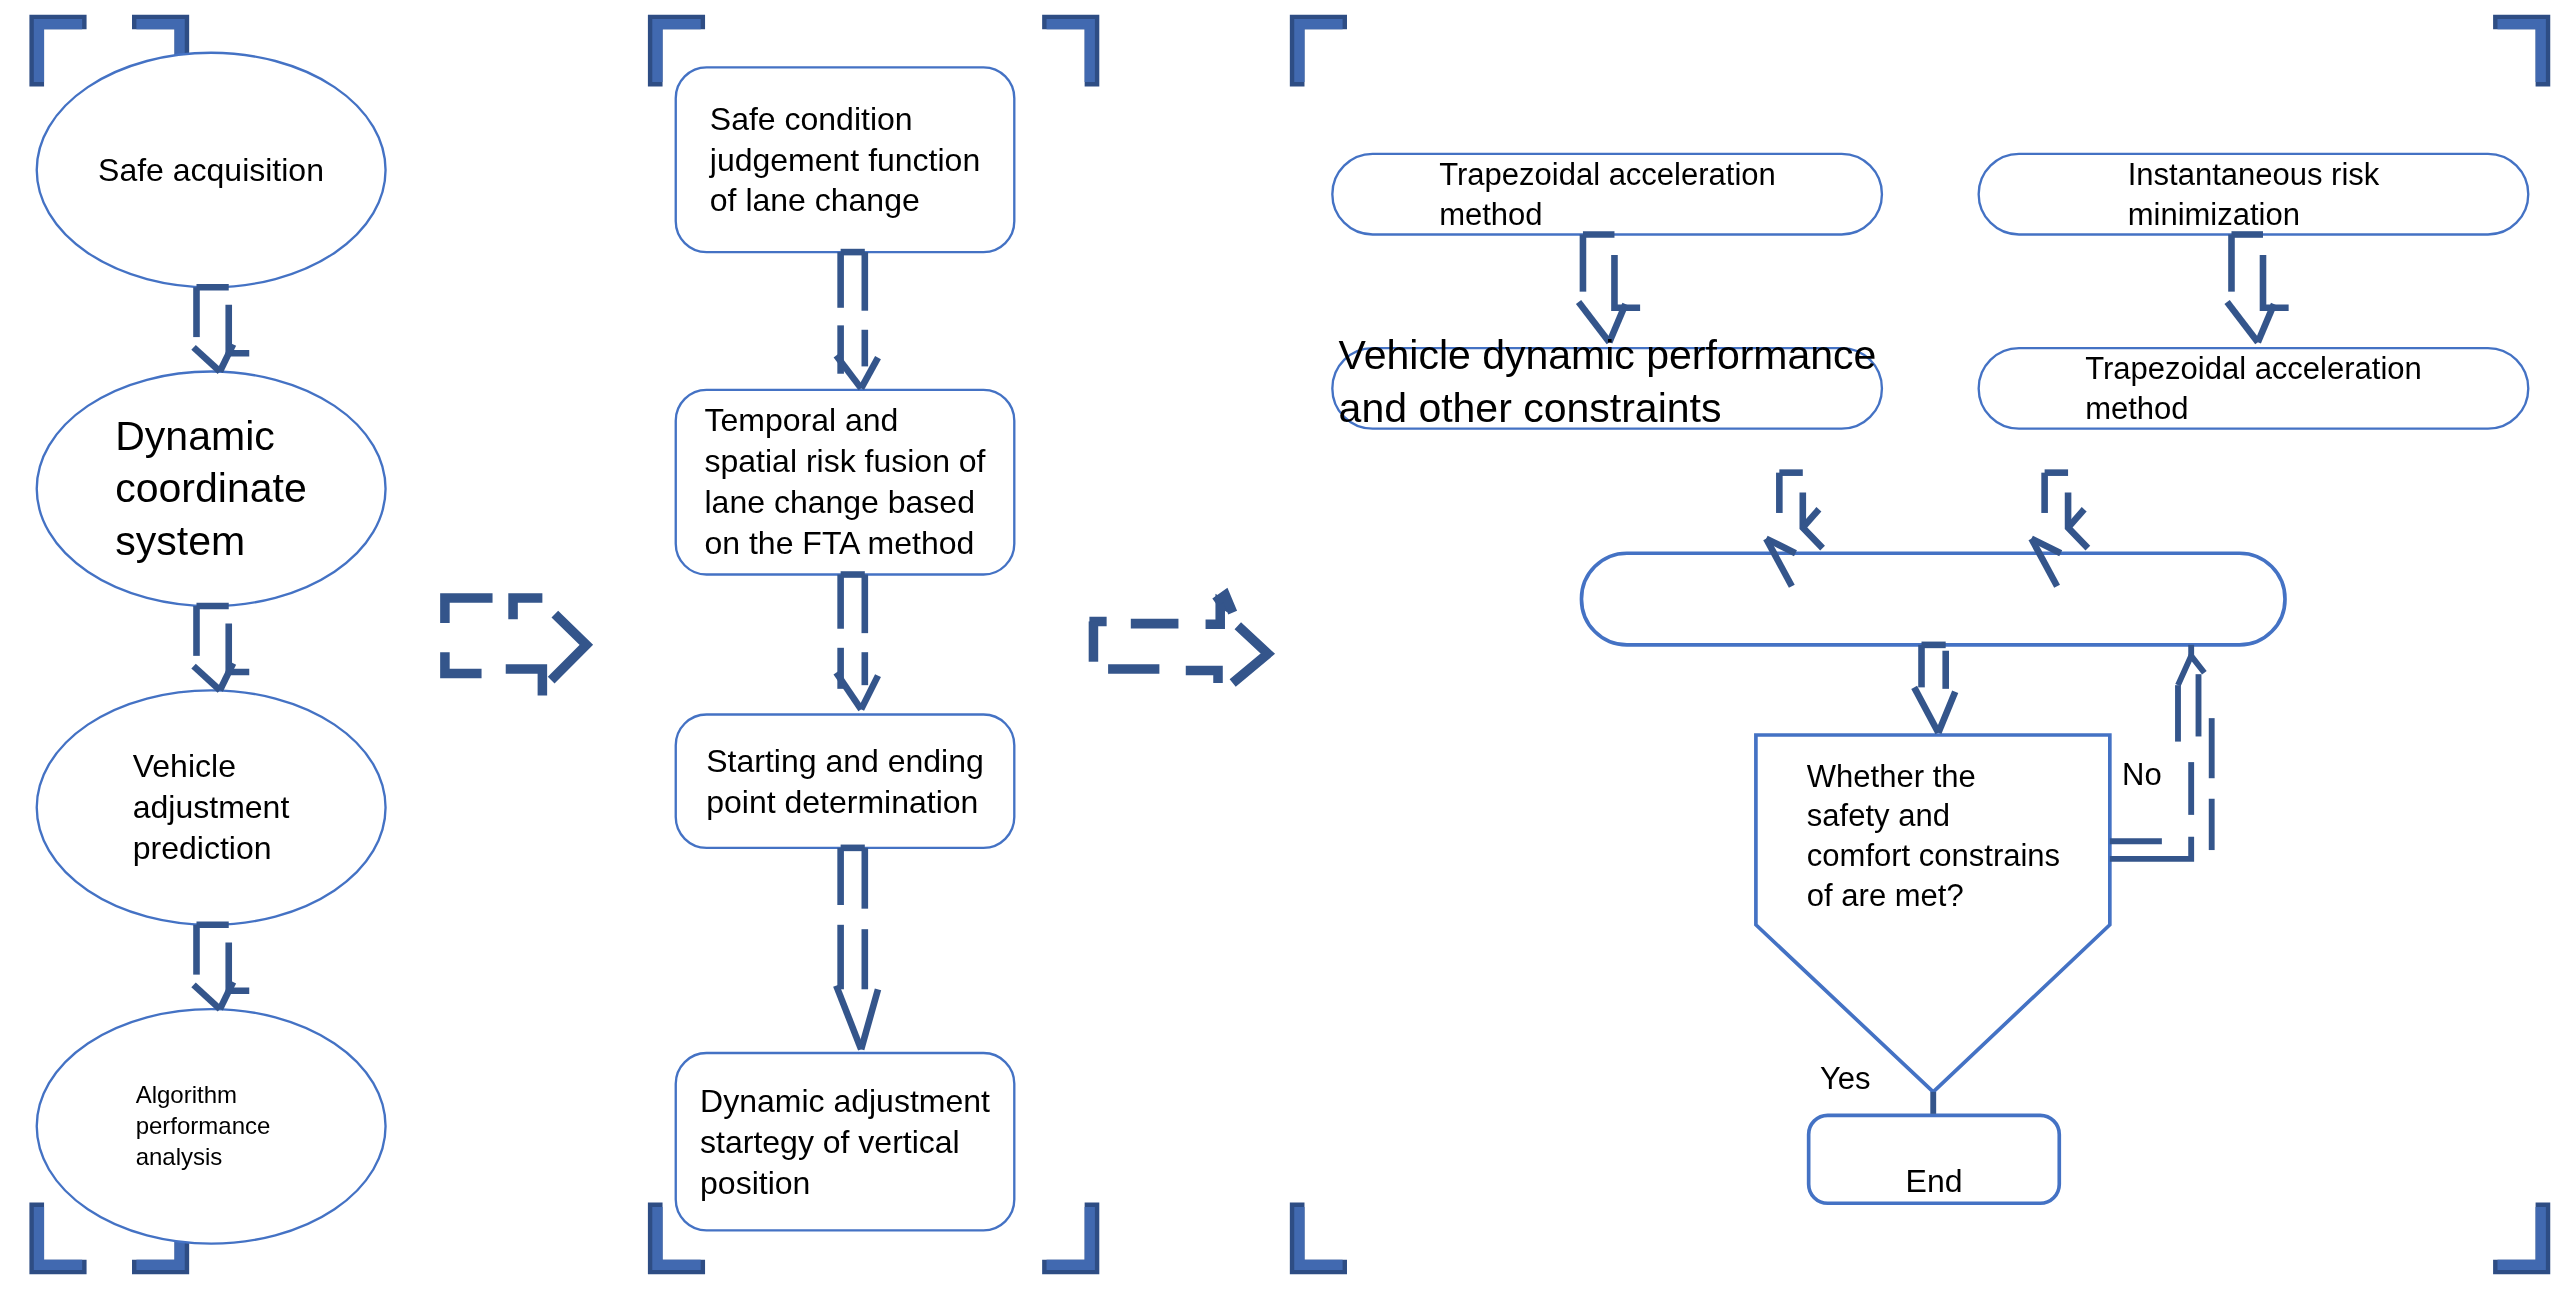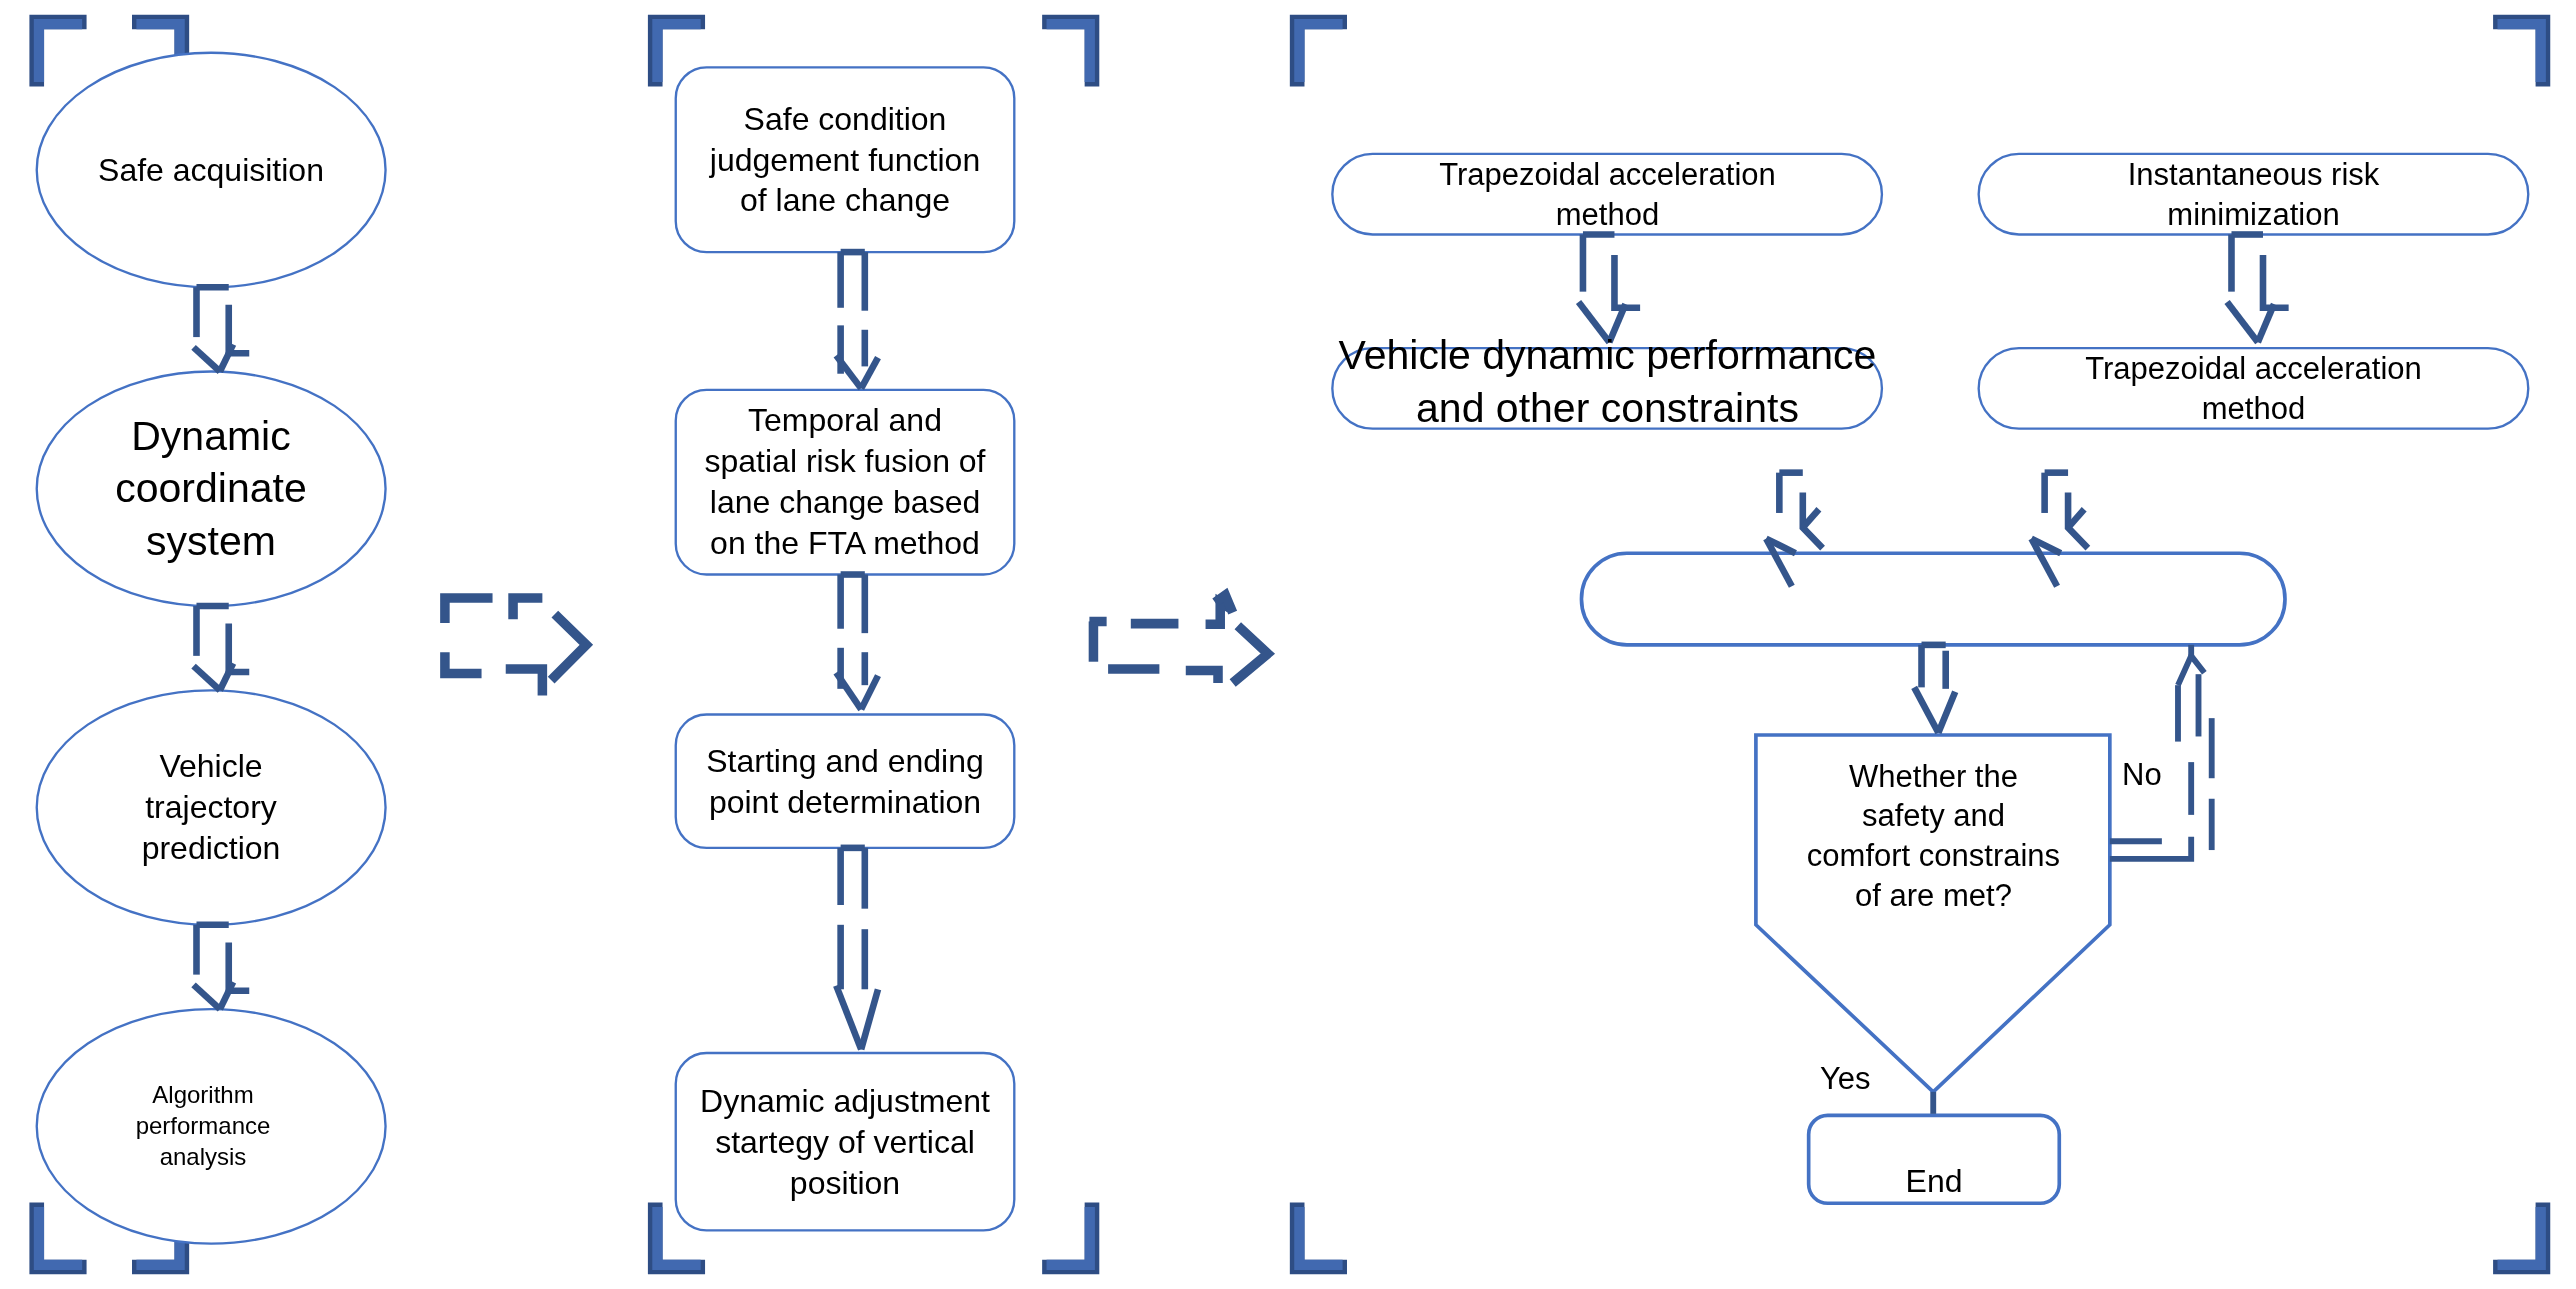--- a/index.html
+++ b/index.html
@@ -5,21 +5,20 @@
   html,body{margin:0;padding:0;background:#ffffff;}
   body{
     font-family:"Liberation Sans", sans-serif;
     width:2576px;height:1289px;position:relative;overflow:hidden;
   }
   #stage{position:absolute;left:0;top:0;width:2576px;height:1289px;}
   svg.layer{position:absolute;left:0;top:0;width:2576px;height:1289px;overflow:visible;}
   .node-text{
     position:absolute;
     display:flex;align-items:center;justify-content:center;
-    text-align:center;
     color:#000000;
     font-family:"Liberation Sans", sans-serif;
     line-height:1.28;
     pointer-events:none;
     white-space:pre-line;
   }
   .edge-label{
     position:absolute;
     color:#000000;
     font-family:"Liberation Sans", sans-serif;
@@ -223,21 +222,21 @@
 
   </svg>
 
   <div class="node-text" style="left:44px;top:141px;width:334px;height:59px;font-size:32px;">Safe acquisition</div>
 
   <div class="node-text" style="left:44px;top:421px;width:334px;height:135px;font-size:41px;">Dynamic
 coordinate
 system</div>
 
   <div class="node-text" style="left:44px;top:740px;width:334px;height:135px;font-size:32px;">Vehicle
-trajectory
+adjustment
 prediction</div>
 
   <div class="node-text" style="left:36px;top:1059px;width:334px;height:135px;font-size:24px;">Algorithm
 performance
 analysis</div>
 
   <div class="node-text" style="left:680px;top:72px;width:330px;height:176px;font-size:32px;">Safe condition
 judgement function
 of lane change</div>
 

